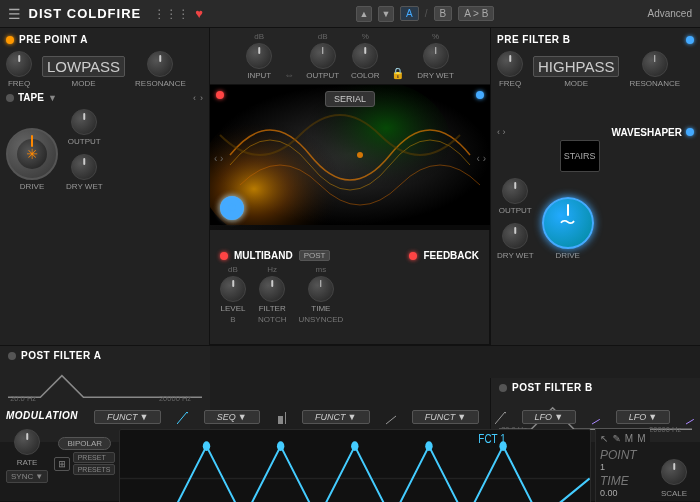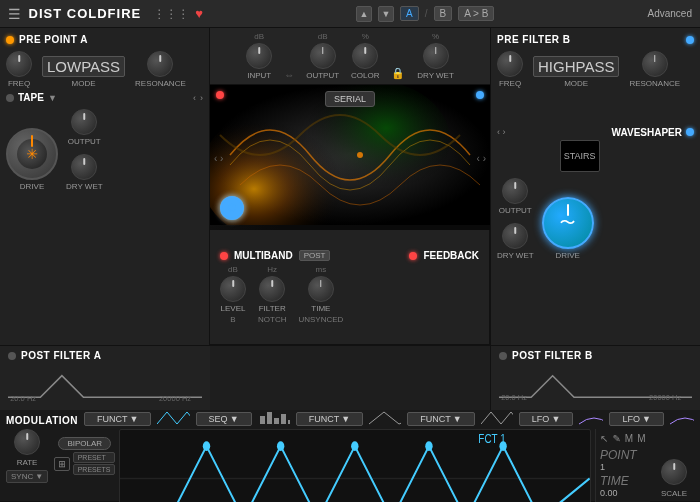--- a/index.html
+++ b/index.html
@@ -295,21 +295,21 @@
       display: grid;
       grid-template-columns: 210px 1fr 210px;
       height: 60px;
       border-bottom: 1px solid #111;
       background: #1e1e1e;
     }
     .post-filter-panel {
       padding: 4px 8px;
       background: #222;
     }
-    .post-filter-panel.right { border-left: 1px solid #111; }
+    .post-filter-panel.right { border-left: 1px solid #111; margin-top: 32px; }
     .filter-curve {
       width: 100%;
       height: 35px;
       margin-top: 2px;
     }
 
     
     .mid-row {
       display: flex;
       background: #1e1e1e;
@@ -346,22 +346,23 @@
       background: #1a1a1a;
       padding: 4px 6px;
       height: 96px;
       border-bottom: 1px solid #111;
       display: flex;
       flex-direction: column;
       gap: 3px;
     }
     .mod-header {
       display: flex;
-      align-items: flex-end;
-      gap: 6px;
+      align-items: flex-start;
+      gap: 16px;
+      font-style: italic;
     }
     .mod-label {
       font-size: 10px;
       font-weight: bold;
       color: #fff;
       letter-spacing: 0.5px;
     }
     .mod-select {
       background: #333;
       border: 1px solid #555;

